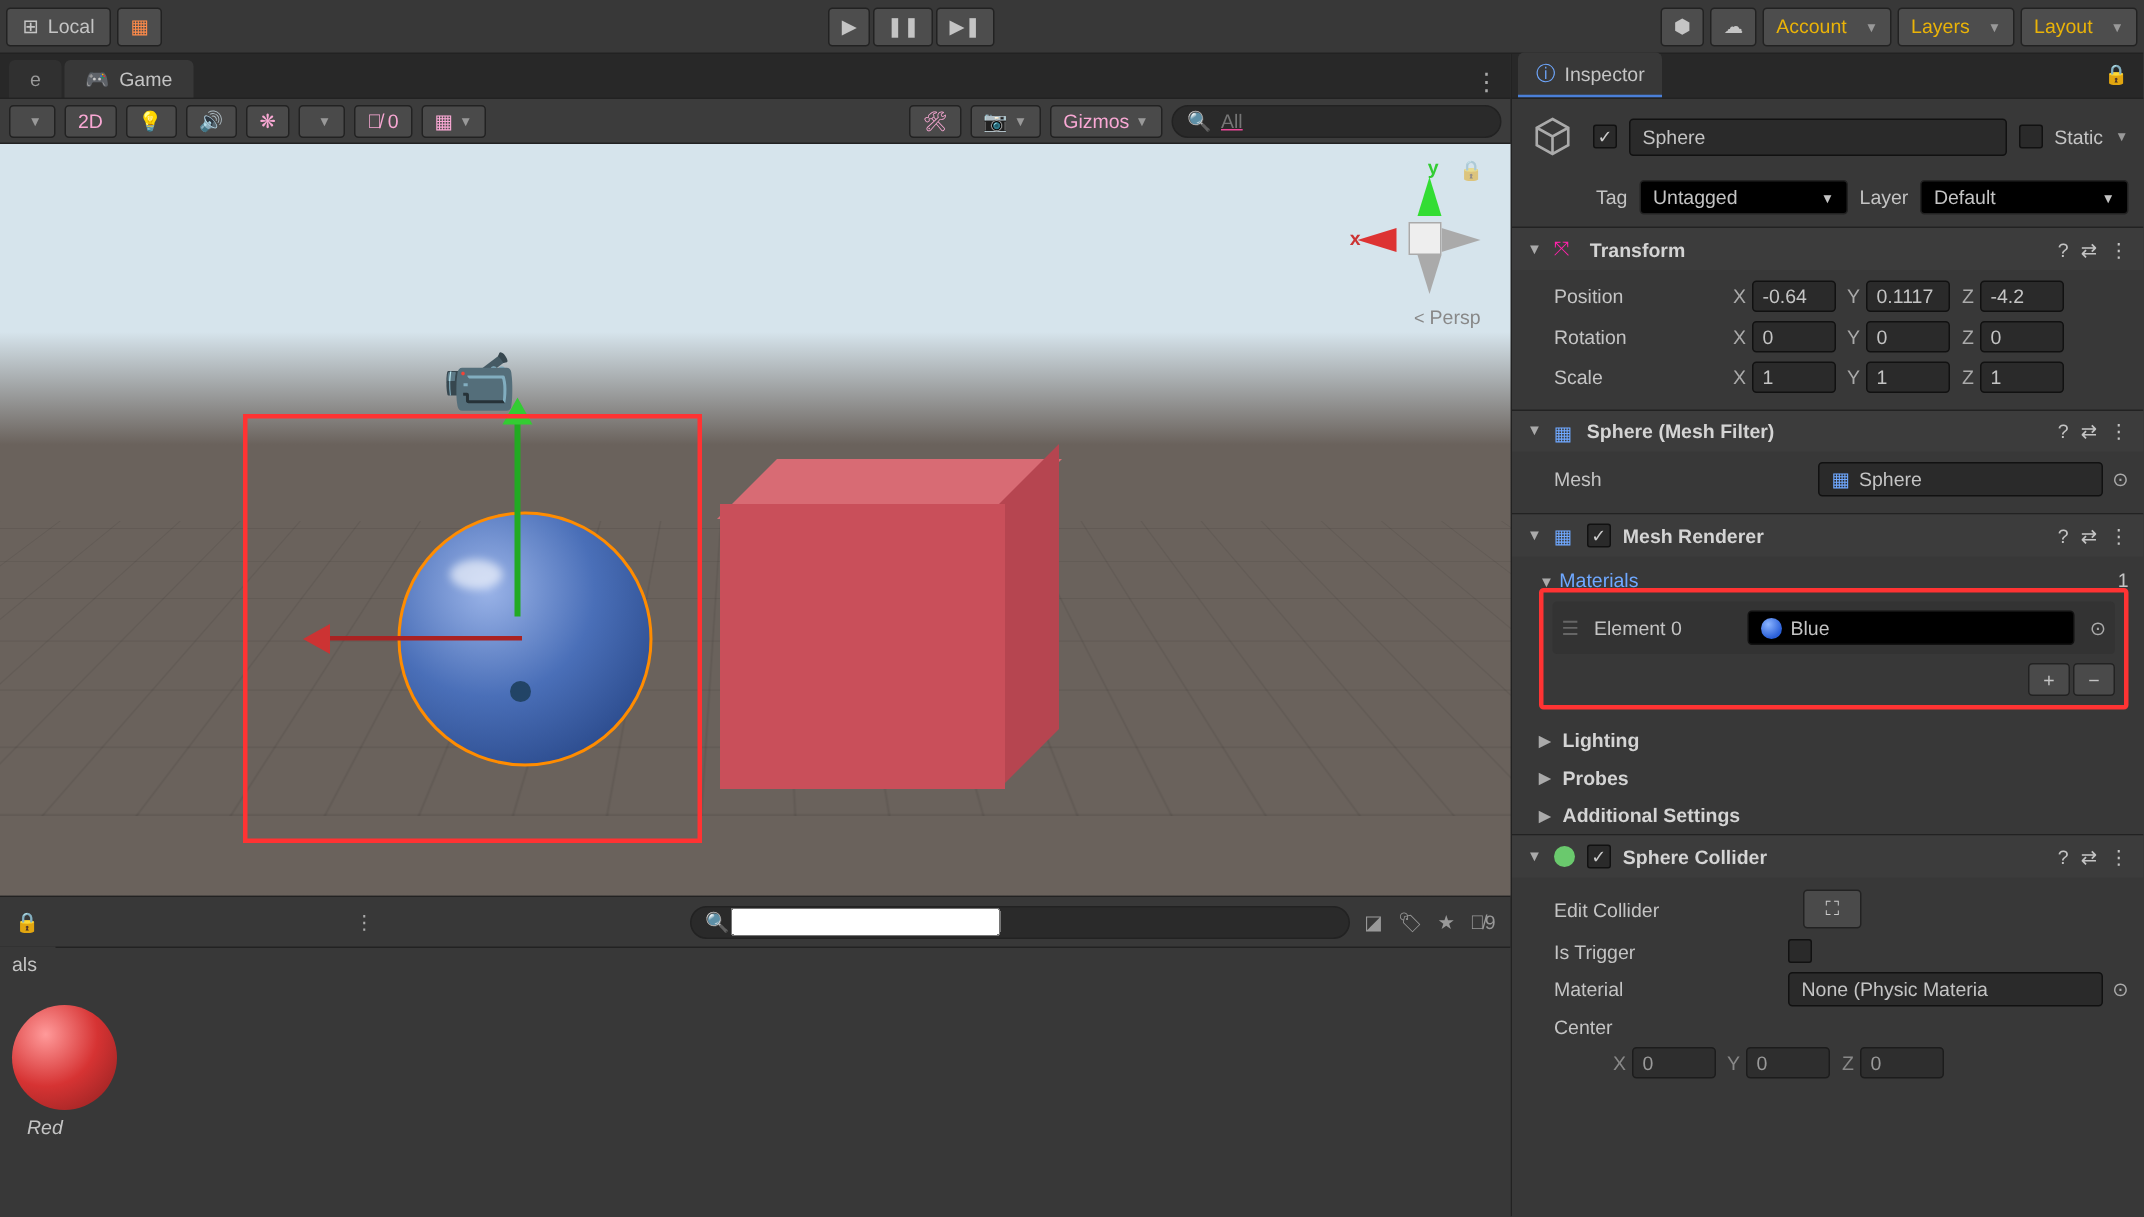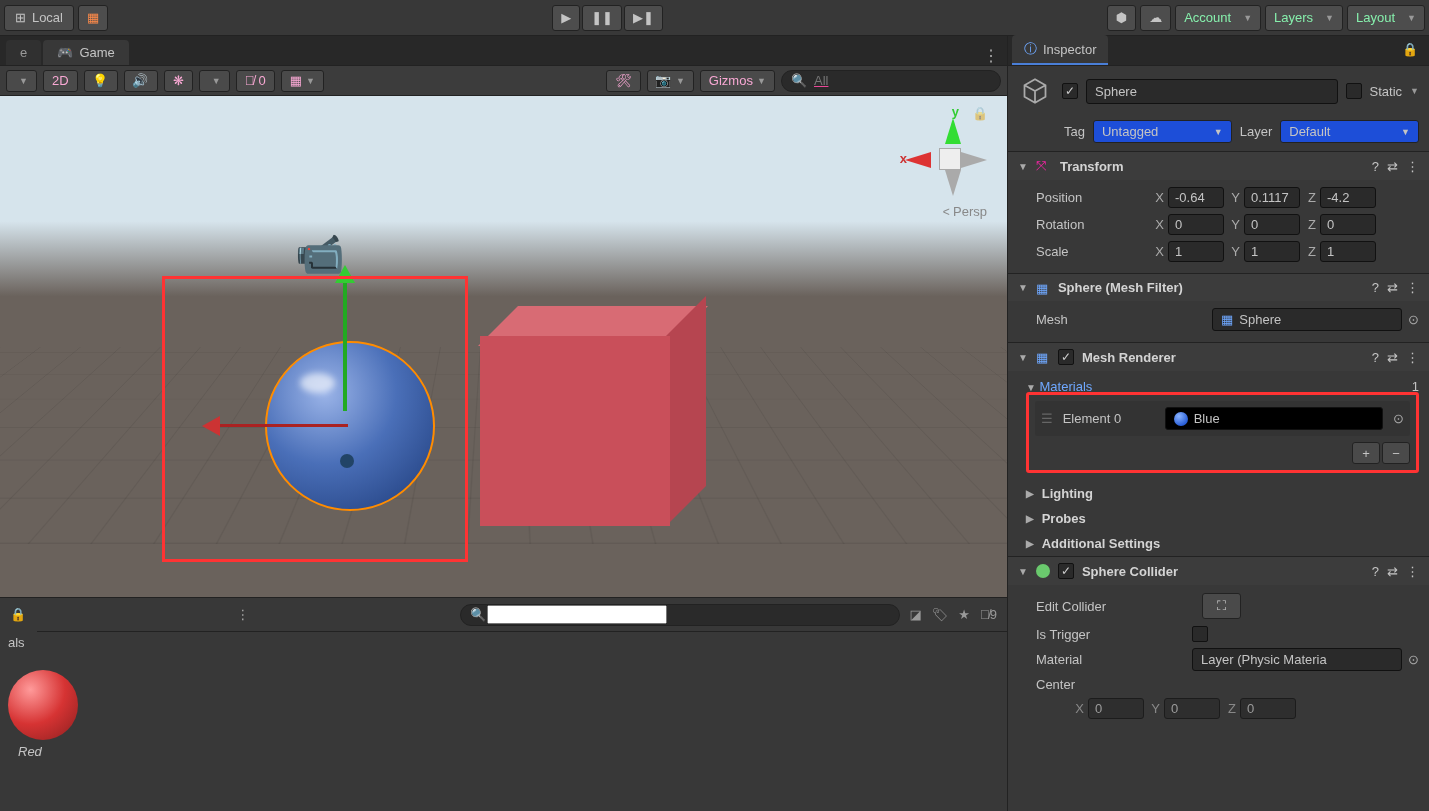--- a/index.html
+++ b/index.html
@@ -4,21 +4,21 @@
 <style>
 * { margin: 0; padding: 0; box-sizing: border-box; font-family: -apple-system, Arial, sans-serif; font-size: 13px; user-select: none; }
 body { background: #383838; color: #c4c4c4; width: 1429px; height: 811px; overflow: hidden; position: relative; }
 
 
 .top-toolbar { height: 36px; background: #383838; border-bottom: 1px solid #222; display: flex; align-items: center; padding: 0 4px; gap: 4px; }
 .tb-btn { background: #4d4d4d; border: 1px solid #222; color: #c4c4c4; height: 26px; padding: 0 10px; border-radius: 3px; display: inline-flex; align-items: center; gap: 6px; cursor: pointer; }
 .tb-btn.icon-only { padding: 0 8px; }
 .tb-group { display: flex; gap: 2px; }
 .tb-spacer { flex: 1; }
-.tb-dropdown { background: #4d4d4d; border: 1px solid #222; color: #86efac; height: 26px; padding: 0 8px; border-radius: 3px; display: inline-flex; align-items: center; gap: 8px; cursor: pointer; }
+.tb-dropdown { background: #4d4d4d; border: 1px solid #222; color: #eab308; height: 26px; padding: 0 8px; border-radius: 3px; display: inline-flex; align-items: center; gap: 8px; cursor: pointer; }
 .caret-down::after { content: "▼"; font-size: 9px; color: #999; margin-left: 4px; }
 
 
 .main { display: flex; height: calc(100% - 36px); }
 .left-pane { flex: 1; display: flex; flex-direction: column; min-width: 0; }
 .inspector-pane { width: 422px; background: #383838; border-left: 1px solid #222; display: flex; flex-direction: column; }
 
 
 .tab-row { height: 30px; background: #282828; display: flex; align-items: flex-end; padding-left: 6px; border-bottom: 1px solid #222; position: relative; }
 .tab { background: #383838; padding: 5px 14px; border-radius: 4px 4px 0 0; margin-right: 2px; display: flex; align-items: center; gap: 6px; cursor: pointer; }
@@ -72,21 +72,21 @@
 
 .insp-tab-row { height: 30px; background:#282828; border-bottom:1px solid #222; display:flex; align-items:flex-end; padding-left:4px; position:relative; }
 .insp-tab { background:#383838; padding:5px 12px; border-radius:4px 4px 0 0; display:flex; align-items:center; gap:6px; }
 .insp-tab.active { border-bottom: 2px solid #4a7fd8; }
 .insp-lock { position:absolute; right:10px; top:6px; color:#aaa; }
 .insp-header { padding: 8px 10px; display:flex; align-items:center; gap:10px; }
 .cube-icon-insp { width:34px; height:34px; color:#aaa; display:flex; align-items:center; justify-content:center; font-size:24px; }
 .obj-name-field { flex:1; background:#2a2a2a; border:1px solid #111; color:#c4c4c4; padding:4px 8px; border-radius:3px; }
 .static-chk { display:flex; align-items:center; gap:4px; color:#c4c4c4; }
 .tag-layer-row { padding: 4px 10px 8px 56px; display:flex; align-items:center; gap:8px; }
-.insp-dd { background:#1d4ed8; border:1px solid #222; color:#c4c4c4; padding:3px 8px; border-radius:3px; flex:1; display:flex; align-items:center; justify-content:space-between; cursor:pointer; }
+.insp-dd { background:#000000; border:1px solid #222; color:#c4c4c4; padding:3px 8px; border-radius:3px; flex:1; display:flex; align-items:center; justify-content:space-between; cursor:pointer; }
 .checkbox { width:16px; height:16px; background:#2a2a2a; border:1px solid #111; border-radius:2px; display:inline-flex; align-items:center; justify-content:center; cursor:pointer; }
 .checkbox.checked::after { content:"✓"; color:#ccc; font-size:12px; }
 
 .component { border-top:1px solid #222; }
 .comp-header { background:#3c3c3c; padding:6px 10px; display:flex; align-items:center; gap:8px; cursor:pointer; }
 .comp-title { flex:1; font-weight:bold; color:#d4d4d4; }
 .comp-body { padding: 4px 10px 8px 28px; }
 .prop-row { display:flex; align-items:center; gap:6px; padding:3px 0; }
 .prop-label { width:110px; color:#c4c4c4; }
 .xyz-field { display:flex; align-items:center; gap:4px; flex:1; }
@@ -423,21 +423,21 @@
           <span style="width:150px;display:inline-block">Edit Collider</span>
           <button class="edit-btn"><span>⛶</span></button>
         </div>
         <div class="prop-row">
           <span class="prop-label" style="width:150px">Is Trigger</span>
           <span class="checkbox"></span>
         </div>
         <div class="prop-row">
           <span class="prop-label" style="width:150px">Material</span>
           <div class="obj-field">
-              <span>Layer (Physic Materia</span>
+              <span>None (Physic Materia</span>
             </div>
           <span class="obj-picker">⊙</span>
         </div>
         <div class="prop-row">
           <span class="prop-label" style="width:150px">Center</span>
         </div>
         <div class="prop-row" style="opacity:0.7">
           <span style="width:30px"></span>
           <div class="xyz-field">
             <span class="axis-label">X</span>

